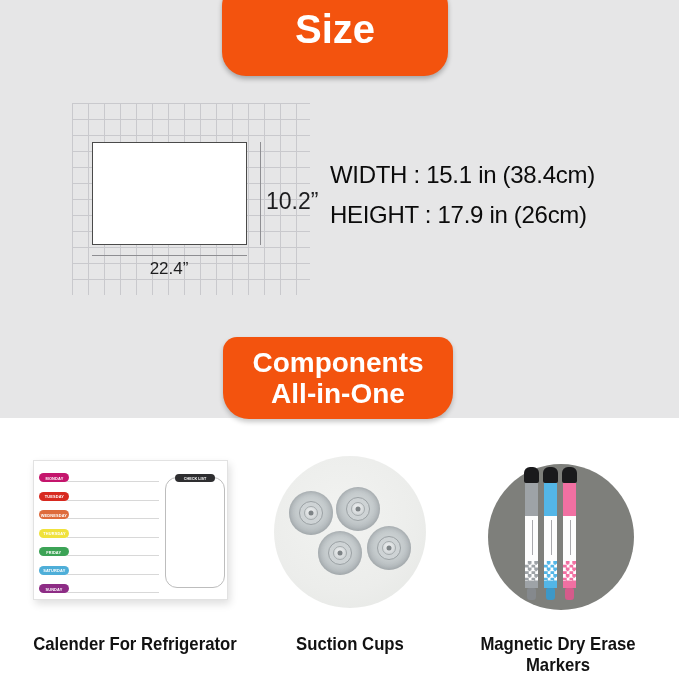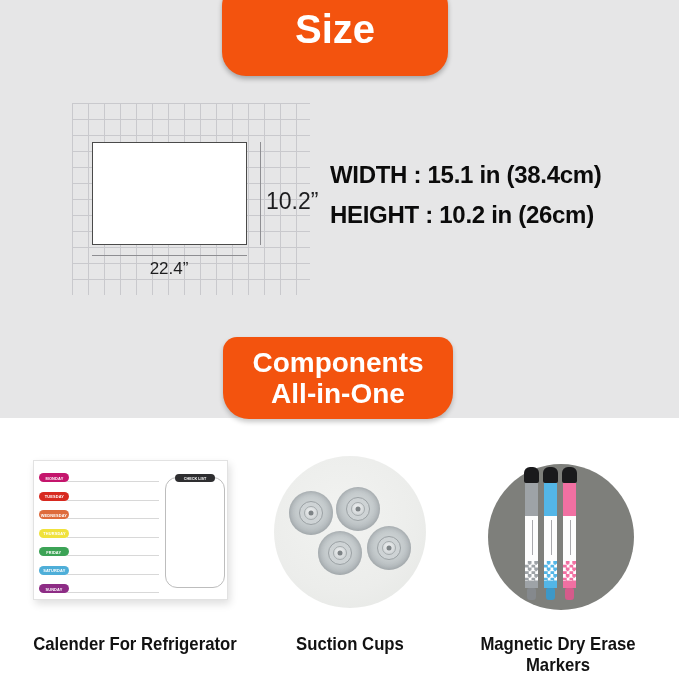--- a/index.html
+++ b/index.html
@@ -20,21 +20,21 @@
       repeating-linear-gradient(to bottom, #c9c9cd 0 1px, transparent 1px 16px); }
 
   .board-rect { position:absolute; left:92px; top:142px; width:155px; height:103px;
     background:#fff; border:1.5px solid #4a4a4a; }
 
   .dim-line-v { position:absolute; left:260px; top:142px; width:1px; height:103px; background:#8e8e92; }
   .dim-line-h { position:absolute; left:92px; top:255px; width:155px; height:1px; background:#8e8e92; }
   .dim-label-h { position:absolute; left:266px; top:188px; font-size:23px; color:#1d1d1f; }
   .dim-label-w { position:absolute; left:139px; top:259px; width:60px; text-align:center; font-size:17px; color:#1d1d1f; }
 
-  .spec-line { position:absolute; left:330px; font-size:24px; font-weight:700; color:#0b0b0b; letter-spacing:-0.3px; }
+  .spec-line { position:absolute; left:330px; font-size:24px; font-weight:400; color:#0b0b0b; letter-spacing:-0.3px; }
   .spec-width { top:161px; }
   .spec-height { top:201px; }
 
   
   .comp-badge { position:absolute; left:223px; top:337px; width:230px; height:82px;
     background:#F3530E; border-radius:14px 14px 26px 26px; box-shadow:0 3px 5px rgba(0,0,0,0.22);
     display:flex; flex-direction:column; align-items:center; justify-content:center; }
   .comp-badge span { color:#fff; font-size:28px; font-weight:700; line-height:1.12; }
 
   
@@ -100,21 +100,21 @@
 
     <div class="grid-area"></div>
     <div class="board-rect"></div>
 
     <div class="dim-line-v"></div>
     <div class="dim-line-h"></div>
     <div class="dim-label-h">10.2”</div>
     <div class="dim-label-w">22.4”</div>
 
     <div class="spec-line spec-width">WIDTH : 15.1 in (38.4cm)</div>
-    <div class="spec-line spec-height">HEIGHT : 10.2 in (26cm)</div>
+    <div class="spec-line spec-height">HEIGHT : 17.9 in (26cm)</div>
   </div>
 
   <div class="comp-badge">
     <span>Components</span>
     <span>All-in-One</span>
   </div>
 
   <div class="calendar-board">
     <div id="calendar-rows">
         <div class="cal-row" style="top: 12px;">

